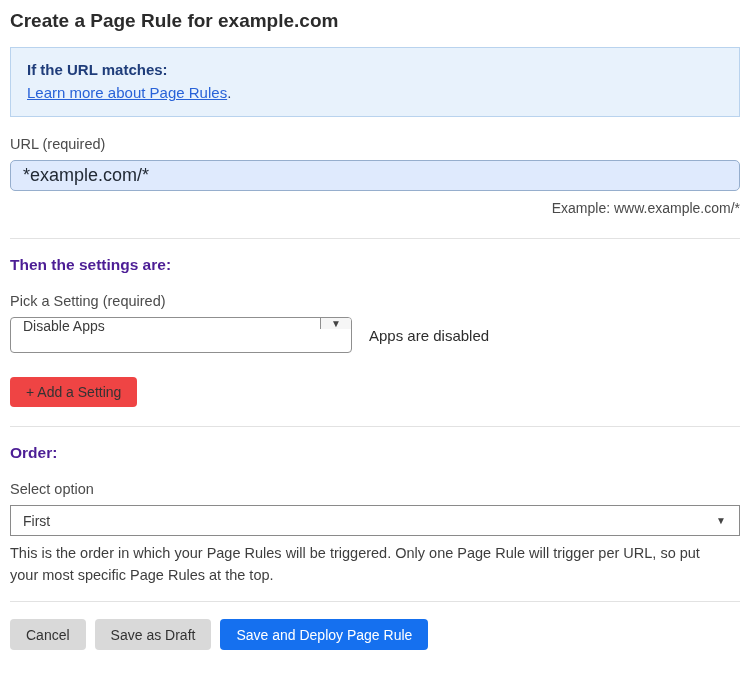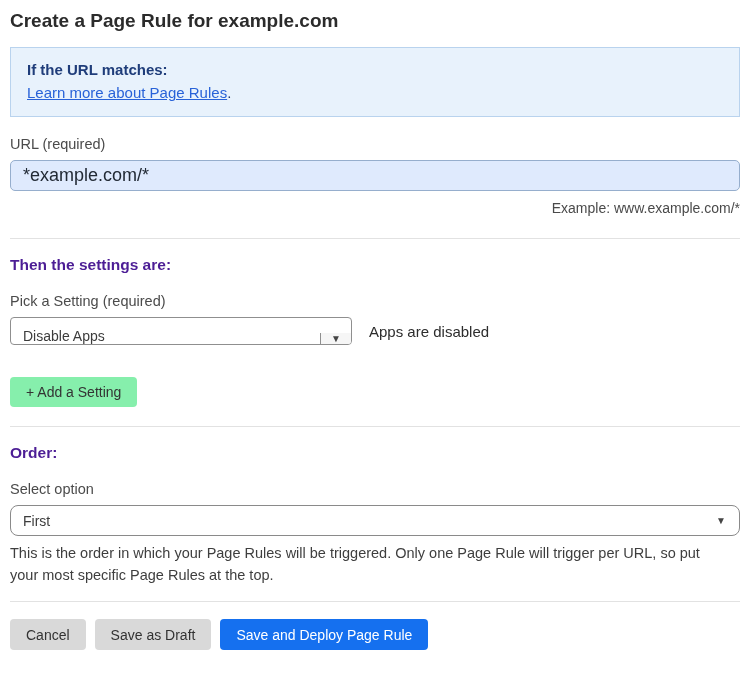--- a/index.html
+++ b/index.html
@@ -95,25 +95,25 @@
     color: #4c1d95;
   }
   .setting-row {
     margin-top: 8px;
     display: flex;
     align-items: center;
     gap: 17px;
   }
   .select-box {
     display: flex;
-    align-items: flex-end;
+    align-items: flex-start;
     background: #ffffff;
     border: 1px solid var(--select-border);
     border-radius: 4px;
-    height: 28px;
+    height: 36px;
     width: 342px;
     cursor: pointer;
     overflow: hidden;
   }
   .select-box .select-value {
     flex: 1;
     display: flex;
     align-items: center;
     padding: 0 12px;
     font-size: 14px;
@@ -140,31 +140,31 @@
     border: none;
     border-radius: 4px;
     font-family: "Liberation Sans", sans-serif;
     font-size: 14px;
     color: #333333;
     background: var(--gray-button);
     cursor: pointer;
     white-space: nowrap;
   }
   .add-setting-btn {
-    margin-top: 32px;
-    background: #86efac;
+    margin-top: 24px;
+    background: #ef4444;
     height: 30px;
   }
   .order-select {
     margin-top: 8px;
     display: flex;
     align-items: center;
     background: #ffffff;
     border: 1px solid #8a8a8a;
-    border-radius: 8px;
+    border-radius: 0;
     height: 31px;
     width: 100%;
     cursor: pointer;
   }
   .order-select .select-value {
     flex: 1;
     padding: 0 12px;
     font-size: 14px;
     color: #3c3c3c;
   }

